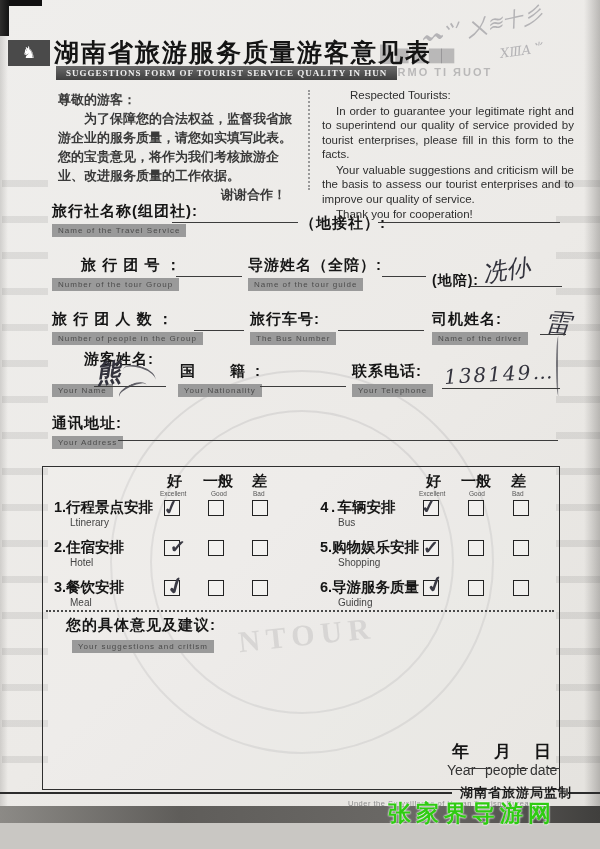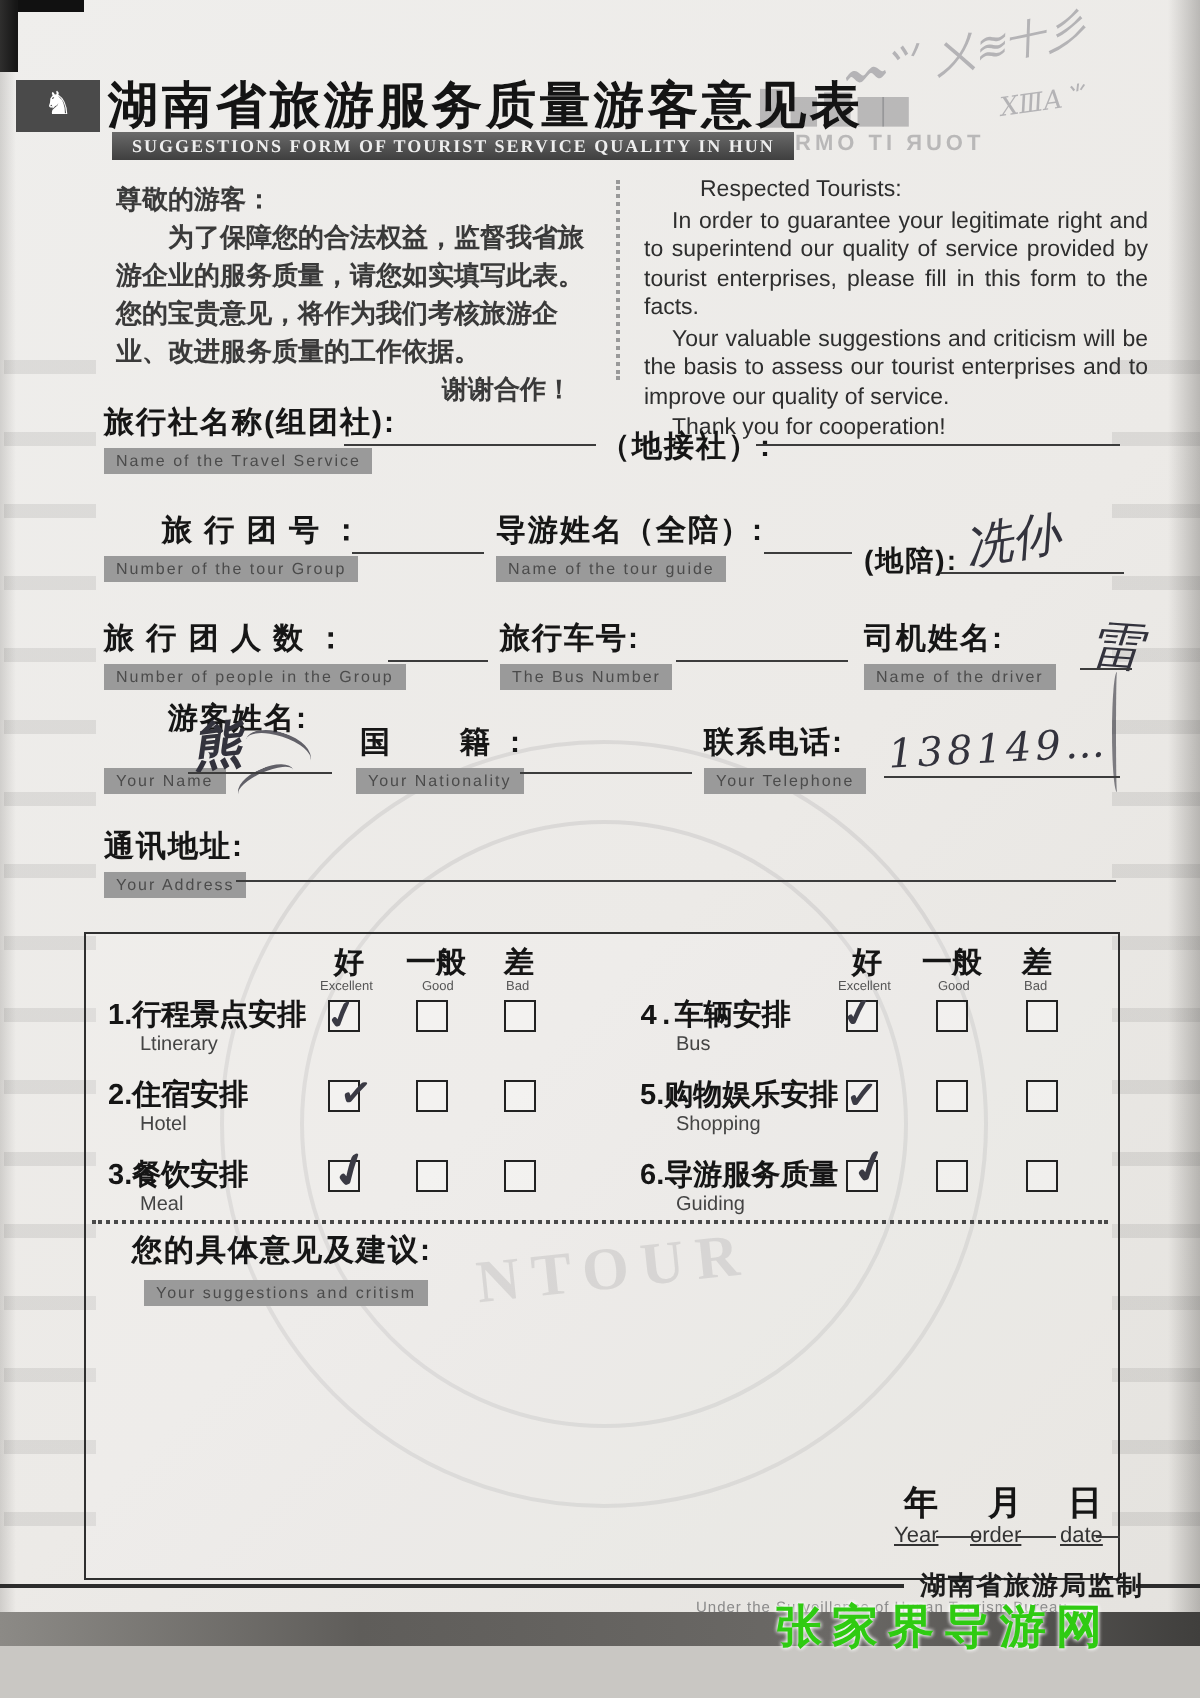--- a/index.html
+++ b/index.html
@@ -53,21 +53,21 @@
   .colhead-en{position:absolute;font-size:6.5px;color:#555;white-space:nowrap;}
   .item-label{position:absolute;font-size:14.5px;font-weight:bold;color:#151515;white-space:nowrap;}
   .item-en{position:absolute;font-size:10px;color:#444;white-space:nowrap;}
   .cbox{position:absolute;width:14px;height:14px;border:1.7px solid #222;background:rgba(255,255,255,0.3);}
   .mark{position:absolute;font-size:19px;font-weight:bold;color:#3a3a44;font-family:"DejaVu Serif",serif;}
   .dotted-sep{position:absolute;left:46px;top:610px;width:508px;border-top:2px dotted #4a4a4a;}
   .sugg-label{position:absolute;left:66px;top:616px;font-size:15px;font-weight:bold;color:#161616;letter-spacing:1px;}
   .sugg-sub{position:absolute;left:72px;top:640px;}
 
   .date-cn{position:absolute;font-size:17px;font-weight:bold;color:#151515;}
-  .date-en{position:absolute;font-size:11px;color:#333;text-decoration:underline;}
+  .date-en{position:absolute;font-size:14px;color:#333;}
 
   
   .seal{position:absolute;border:2px solid rgba(90,90,95,0.12);border-radius:50%;pointer-events:none;}
   .seal-text{position:absolute;font-size:30px;font-weight:bold;color:rgba(90,90,95,0.16);
      letter-spacing:6px;font-family:"Liberation Serif",serif;pointer-events:none;}
 
   
   .footer-rule-l{position:absolute;left:0;top:792px;width:452px;border-top:2.2px solid #2c2c2c;}
   .footer-rule-r{position:absolute;left:568px;top:792px;width:32px;border-top:2.2px solid #2c2c2c;}
   .publisher{position:absolute;left:460px;top:784px;font-size:13px;font-weight:bold;color:#1c1c1c;letter-spacing:1px;}
@@ -223,21 +223,21 @@
   <div class="cbox" style="left:513px;top:580px;"></div>
   <div class="mark" style="left:426px;top:571px;transform:rotate(-16deg);font-size:22px;">✓</div>
 
   <div class="dotted-sep"></div>
   <div class="sugg-label">您的具体意见及建议:</div>
   <div class="sublabel sugg-sub">Your suggestions and critism</div>
 
   <div class="date-cn" style="left:452px;top:740px;">年</div>
   <div class="date-en" style="left:447px;top:762px;">Year</div>
   <div class="date-cn" style="left:494px;top:740px;">月</div>
-  <div class="date-en" style="left:485px;top:762px;">order</div>
+  <div class="date-en" style="left:485px;top:762px;">people</div>
   <div class="date-cn" style="left:534px;top:740px;">日</div>
   <div class="date-en" style="left:530px;top:762px;">date</div>
   <div class="fill-line" style="left:468px;top:768px;width:22px;border-bottom-width:1px;"></div>
   <div class="fill-line" style="left:508px;top:768px;width:20px;border-bottom-width:1px;"></div>
   <div class="fill-line" style="left:548px;top:768px;width:12px;border-bottom-width:1px;"></div>
 
   <div class="footer-rule-l"></div>
   <div class="footer-rule-r"></div>
   <div class="publisher">湖南省旅游局监制</div>
   <div class="publisher-en">Under the Surveillance of Hunan Tourism Bureau</div>

